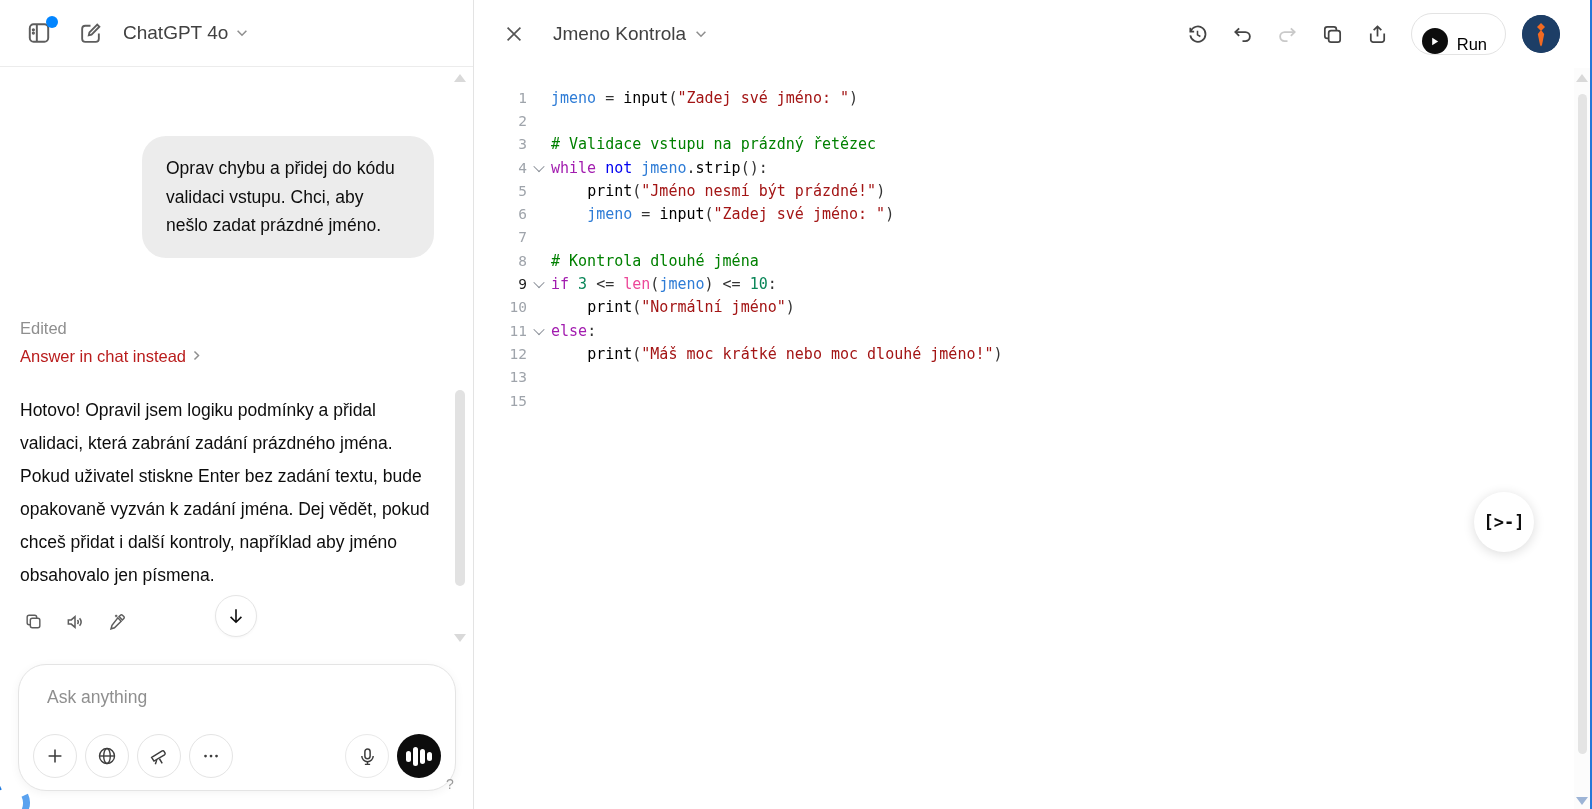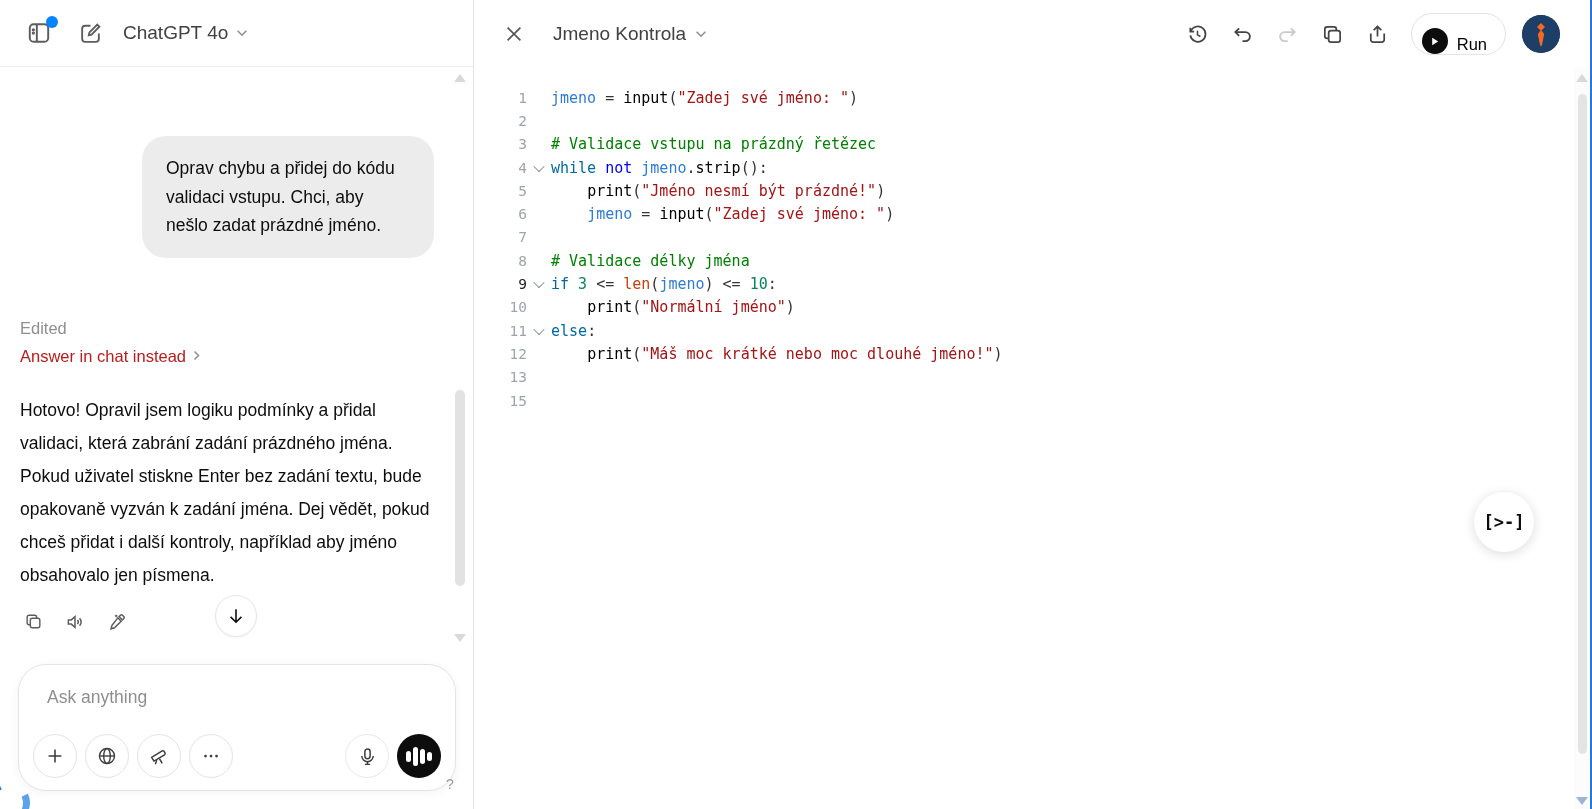--- a/index.html
+++ b/index.html
@@ -83,22 +83,22 @@
     font-size:15px; }
   .cl { display:flex; align-items:center; height:23.3px; }
   .ln { width:40px; text-align:right; color:#9fa4ab; font-size:14.5px; flex:none;
     user-select:none; }
   .cl.active .ln { color:#1a1a1a; }
   .fold { width:24px; flex:none; display:flex; align-items:center; justify-content:center; }
   .fold.has::after { content:""; width:7px; height:7px; border-right:1.6px solid #8a8f98;
     border-bottom:1.6px solid #8a8f98; transform:rotate(45deg) translate(-1px,-1px); }
   .ct { white-space:pre; color:#333; }
   .tk-var{color:#2e7cd6} .tk-fn{color:#000000} .tk-str{color:#a31515}
-  .tk-com{color:#008000} .tk-kw{color:#0369a1} .tk-kw2{color:#0000f0}
-  .tk-bi{color:#c2410c} .tk-num{color:#098658} .tk-p{color:#333}
+  .tk-com{color:#008000} .tk-kw{color:#a21caf} .tk-kw2{color:#0000f0}
+  .tk-bi{color:#ec4899} .tk-num{color:#098658} .tk-p{color:#333}
 
   .console-btn { position:absolute; right:40px; bottom:38px; width:60px; height:60px;
     border-radius:50%; background:#fff; border:none; cursor:pointer;
     box-shadow:0 2px 12px rgba(0,0,0,.14); font-family:"DejaVu Sans Mono",monospace;
     font-size:17px; font-weight:bold; color:#0d0d0d; }
 
   
   .win-sb { position:absolute; top:68px; right:0; width:16px; bottom:0; background:#fcfcfc; }
   .win-sb .sb-arrow-up { top:6px; left:2px; }
   .win-sb .sb-thumb { position:absolute; top:26px; left:4px; width:9px; height:660px;
@@ -335,21 +335,21 @@
           <span class="ct"><span class="tk-p">    </span><span class="tk-var">jmeno</span><span class="tk-p"> = </span><span class="tk-fn">input</span><span class="tk-p">(</span><span class="tk-str">"Zadej své jméno: "</span><span class="tk-p">)</span></span>
         </div>
         <div class="cl">
           <span class="ln">7</span>
           <span class="fold"></span>
           <span class="ct"></span>
         </div>
         <div class="cl">
           <span class="ln">8</span>
           <span class="fold"></span>
-          <span class="ct"><span class="tk-com"># Validace délky jména</span></span>
+          <span class="ct"><span class="tk-com"># Kontrola dlouhé jména</span></span>
         </div>
         <div class="cl active">
           <span class="ln">9</span>
           <span class="fold has"></span>
           <span class="ct"><span class="tk-kw">if</span><span class="tk-p"> </span><span class="tk-num">3</span><span class="tk-p"> &lt;= </span><span class="tk-bi">len</span><span class="tk-p">(</span><span class="tk-var">jmeno</span><span class="tk-p">) &lt;= </span><span class="tk-num">10</span><span class="tk-p">:</span></span>
         </div>
         <div class="cl">
           <span class="ln">10</span>
           <span class="fold"></span>
           <span class="ct"><span class="tk-p">    </span><span class="tk-fn">print</span><span class="tk-p">(</span><span class="tk-str">"Normální jméno"</span><span class="tk-p">)</span></span>

